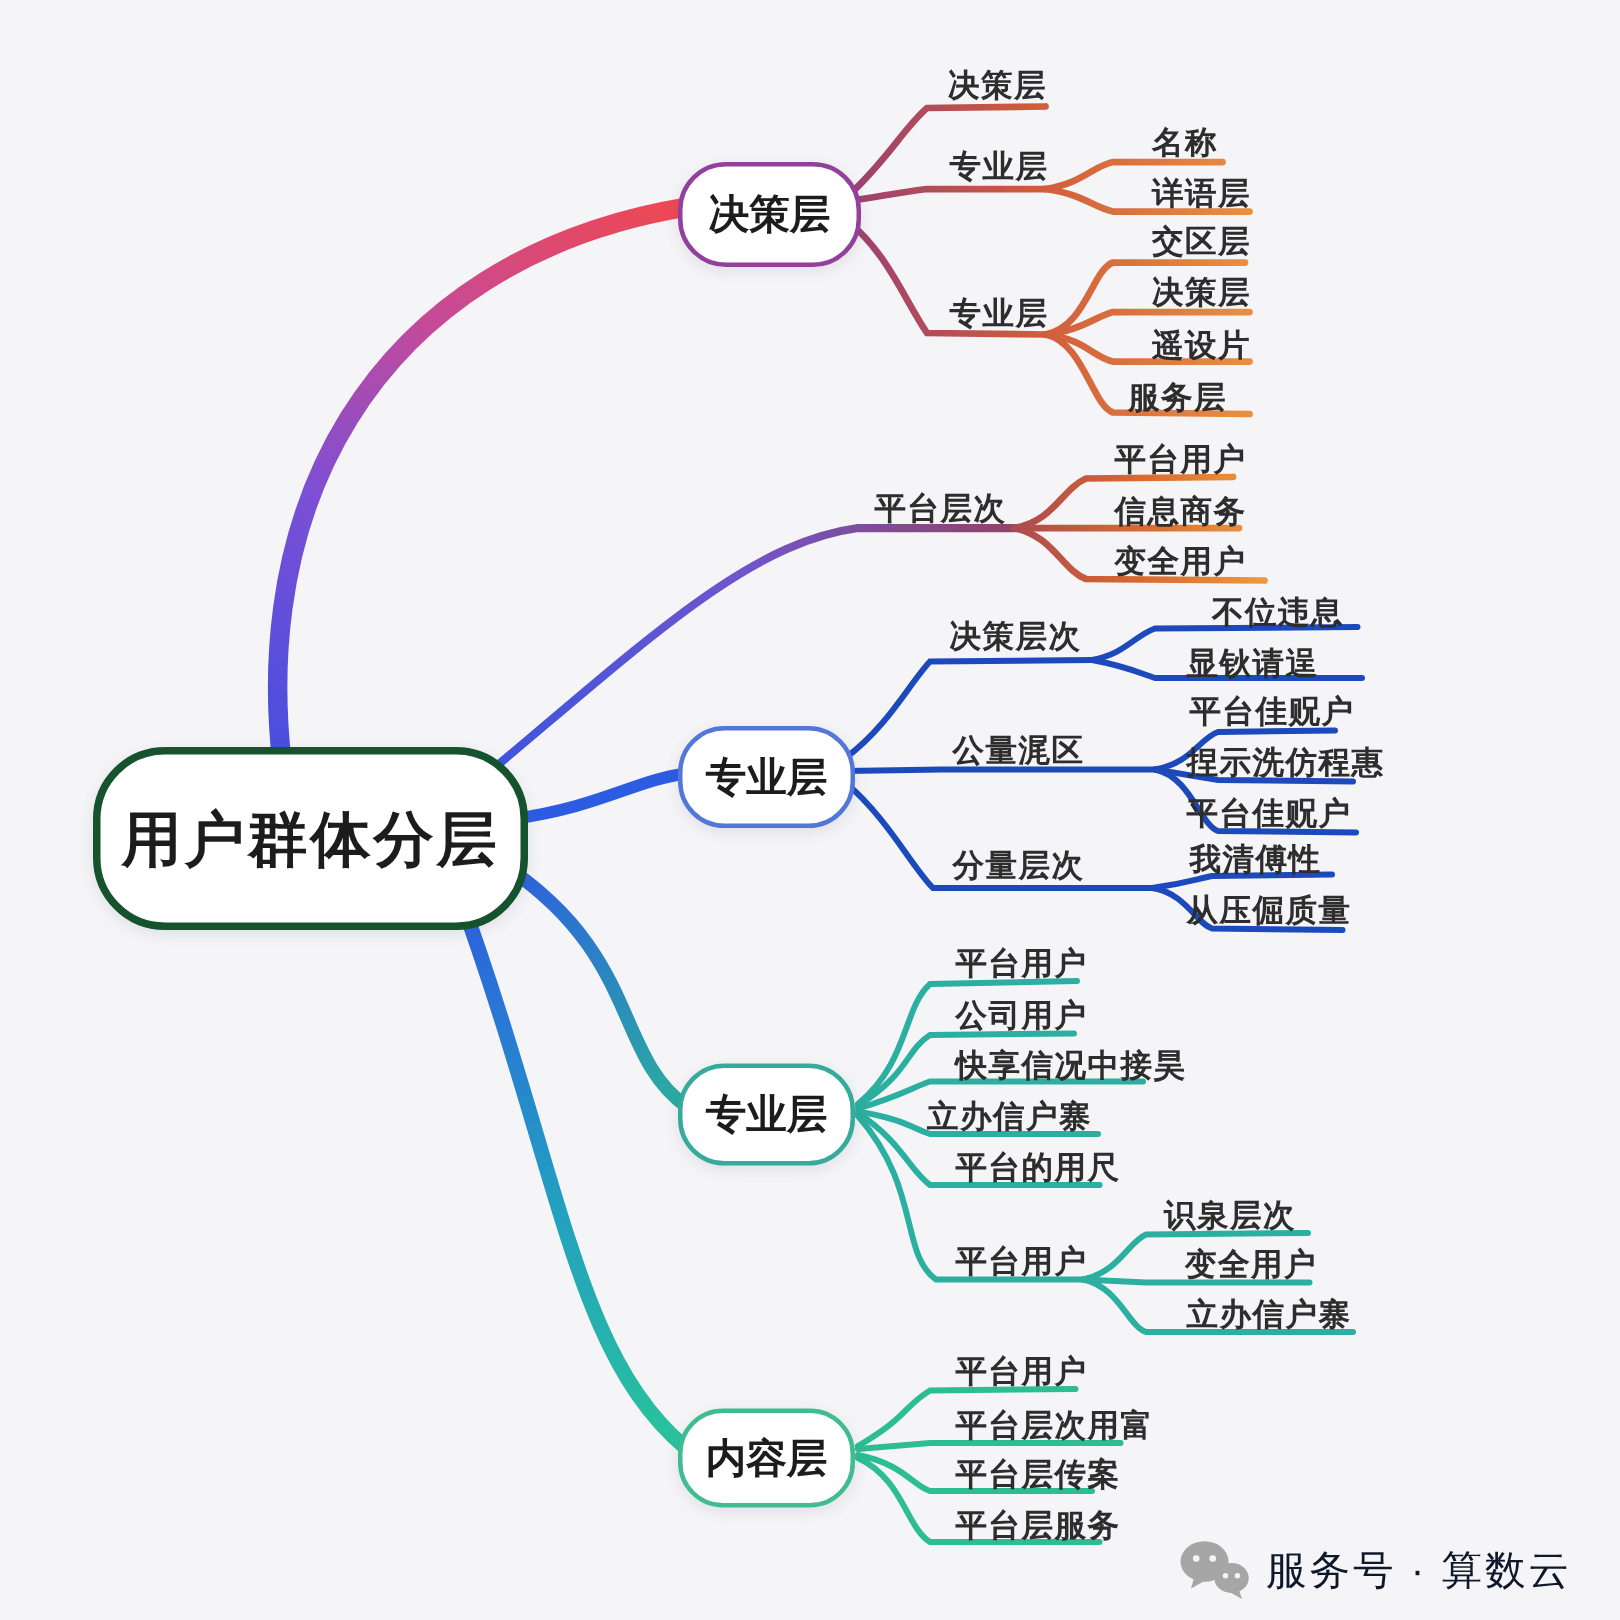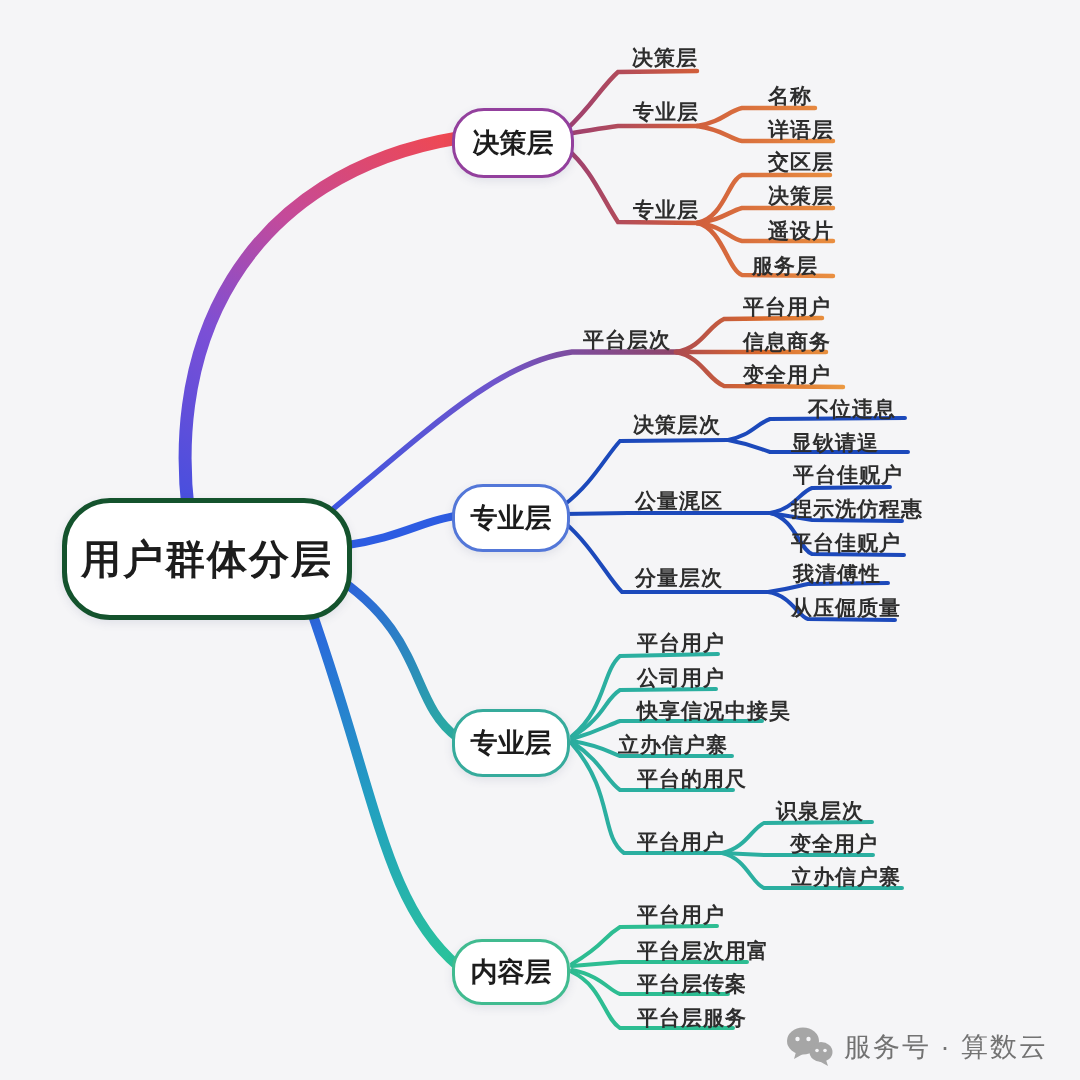--- a/index.html
+++ b/index.html
@@ -7,21 +7,21 @@
   #canvas{position:relative;width:1080px;height:1080px;background:#f5f5f7;overflow:hidden;}
   #curves{position:absolute;left:0;top:0;z-index:1;}
   .node{position:absolute;z-index:3;background:#ffffff;display:flex;align-items:center;justify-content:center;
         font-weight:700;color:#1c1c1c;box-shadow:0 3px 10px rgba(70,80,120,.12);white-space:nowrap;}
   .node-central{left:62px;top:498px;width:280px;height:112px;border:5px solid #14532d;border-radius:48px;font-size:40px;letter-spacing:2px;}
   .node-b1{left:452px;top:108px;width:116px;height:64px;border:3px solid #93409d;border-radius:32px;font-size:27px;}
   .node-b3{left:452px;top:484px;width:112px;height:62px;border:3px solid #5377d8;border-radius:31px;font-size:27px;}
   .node-b4{left:452px;top:709px;width:112px;height:62px;border:3px solid #36ab9c;border-radius:31px;font-size:27px;}
   .node-b5{left:452px;top:939px;width:112px;height:60px;border:3px solid #41bb90;border-radius:30px;font-size:27px;text-align:right;}
   .lbl{position:absolute;z-index:2;font-size:21px;line-height:1.1;font-weight:600;color:#2d2d2d;white-space:nowrap;letter-spacing:1px;}
-  .watermark{position:absolute;z-index:4;left:786px;top:1026px;display:flex;align-items:center;gap:10px;color:#737373;font-size:27px;letter-spacing:2px;}
+  .watermark{position:absolute;z-index:4;left:786px;top:1026px;display:flex;align-items:center;gap:10px;color:#0f172a;font-size:27px;letter-spacing:2px;}
 </style>
 </head>
 <body>
 
 <div id="canvas">
 
   <svg id="curves" width="1080" height="1080" viewBox="0 0 1080 1080">
     <defs>
       <linearGradient id="gTop" gradientUnits="userSpaceOnUse" x1="196" y1="558" x2="458" y2="138">
         <stop offset="0" stop-color="#3a4fe0"></stop>

